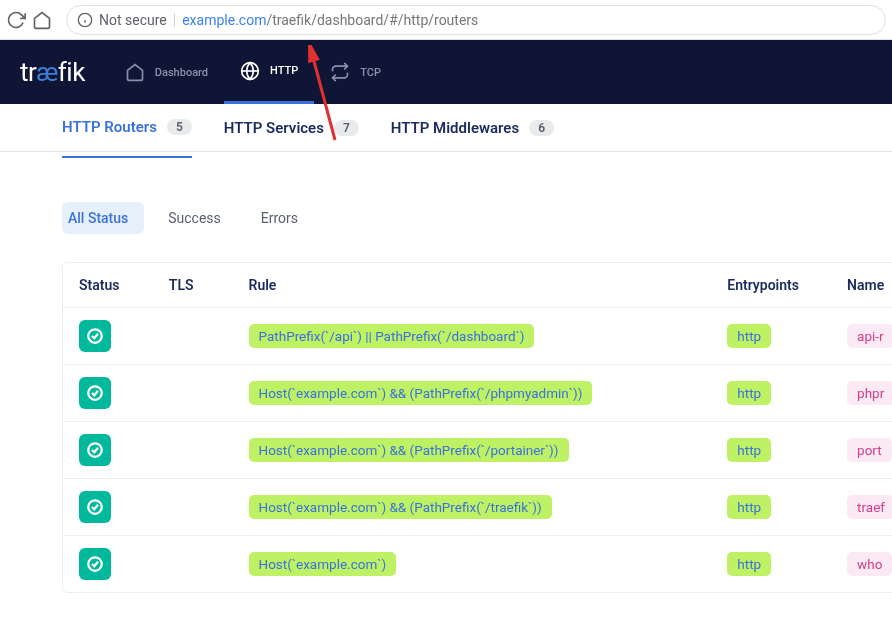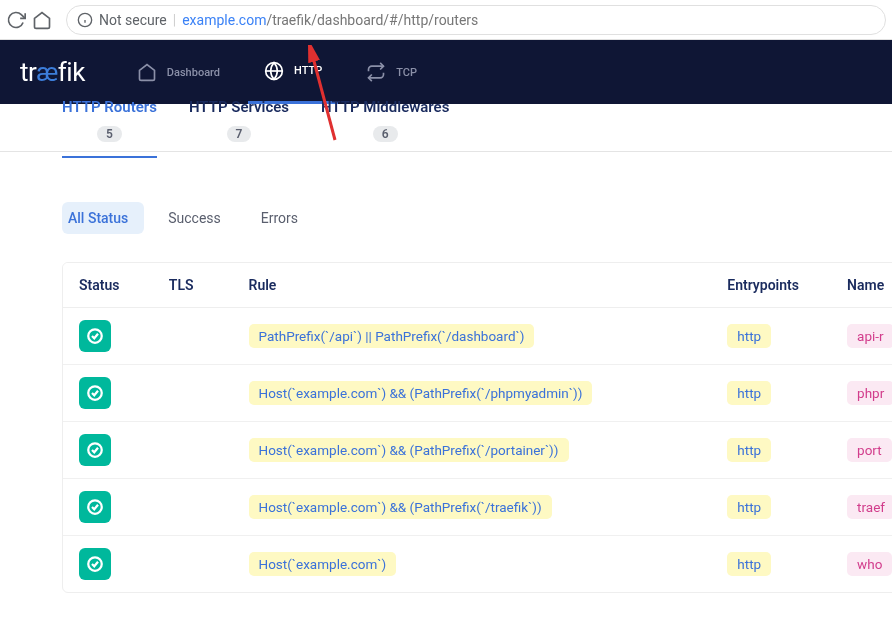--- a/index.html
+++ b/index.html
@@ -8,51 +8,51 @@
 
 .browser-bar { height: 40px; display: flex; align-items: center; background: #fff; border-bottom: 1px solid #e0e0e0; padding: 16px 6px; gap: 6px; }
 .browser-icon { width: 20px; height: 20px; display: flex; align-items: center; justify-content: center; color: #5f6368; cursor: pointer; }
 .url-bar { flex: 1; margin-left: 8px; border: 1px solid #e0e0e0; border-radius: 16px; height: 30px; display: flex; align-items: center; padding: 0 10px; background: #fff; font-size: 14px; color: #5f6368; gap: 6px; }
 .url-bar .not-secure { color: #5f6368; }
 .url-sep { color: #cfcfcf; }
 .url-domain { color: #3b82f6; }
 .url-path { color: #777; }
 
 
-.top-nav { background: #0f1635; height: 64px; display: flex; align-items: center; padding: 0 20px; gap: 12px; }
+.top-nav { background: #0f1635; height: 64px; display: flex; align-items: center; padding: 0 20px; gap: 0; }
 .logo { color: #fff; font-weight: 400; font-size: 26px; letter-spacing: -0.5px; margin-right: 24px; display: flex; align-items: center; }
 .logo .ae { color: #3c7dd9; font-weight: 400; }
 .nav-item { display: flex; align-items: center; gap: 10px; color: #8b90a8; padding: 0 16px; height: 64px; cursor: pointer; font-size: 11px; font-weight: 500; }
 .nav-item.active { color: #fff; border-bottom: 3px solid #3b72d9; }
 .nav-item svg { width: 20px; height: 20px; }
 
 
 .sub-tabs { border-bottom: 1px solid #e4e4e4; height: 48px; display: flex; align-items: center; padding: 0 62px; gap: 32px; }
-.sub-tab { display: flex; align-items: center; gap: 10px; color: #1a2b5e; font-size: 15px; font-weight: 600; height: 60px; cursor: pointer; flex-direction: column; }
+.sub-tab { display: flex; align-items: center; gap: 10px; color: #1a2b5e; font-size: 15px; font-weight: 600; height: 60px; cursor: pointer; }
 .sub-tab.active { color: #3b72d9; border-bottom: 2px solid #3b72d9; }
 .sub-tab .badge { background: #e8eaec; color: #5a5f6e; border-radius: 10px; padding: 1px 9px; font-size: 12px; font-weight: 600; }
 
 
 .content { padding: 50px 62px 20px 62px; }
 
 .status-filters { display: flex; gap: 8px; margin-bottom: 28px; }
 .status-filter { padding: 8px 16px; border-radius: 6px; font-size: 14px; color: #5a5f6e; cursor: pointer; }
 .status-filter.active { background: #e6f0fb; color: #3b72d9; font-weight: 500; padding-left: 6px; }
 
 
 .table-wrap { border: 1px solid #eee; border-radius: 6px; overflow: hidden; width: 860px; }
 table { width: 100%; border-collapse: collapse; font-size: 14px; }
 thead th { text-align: left; font-weight: 600; color: #1a2b5e; padding: 14px 16px; background: #fff; border-bottom: 1px solid #eee; white-space: nowrap; }
 tbody td { padding: 12px 16px; border-bottom: 1px solid #f0f0f0; vertical-align: middle; }
 tbody tr:last-child td { border-bottom: none; }
 
 .status-chip { width: 32px; height: 32px; background: #00b89c; border-radius: 6px; display: flex; align-items: center; justify-content: center; color: #fff; }
 .status-chip svg { width: 18px; height: 18px; }
 
-.pill-blue { background: #fef9c3; color: #3b72d9; padding: 4px 10px; border-radius: 5px; font-size: 13.5px; display: inline-block; white-space: nowrap; }
+.pill-blue { background: #bef264; color: #3b72d9; padding: 4px 10px; border-radius: 5px; font-size: 13.5px; display: inline-block; white-space: nowrap; }
 .pill-pink { background: #fbe9f3; color: #d23d8c; padding: 4px 10px; border-radius: 5px; font-size: 13.5px; display: inline-block; white-space: nowrap; }
 
 
 .arrow { position: absolute; left: 305px; top: 45px; pointer-events: none; }
 
 .col-status { width: 90px; }
 .col-tls { width: 80px; }
 .col-rule { width: 480px; }
 .col-entry { width: 120px; }
 .col-name { width: 90px; }

